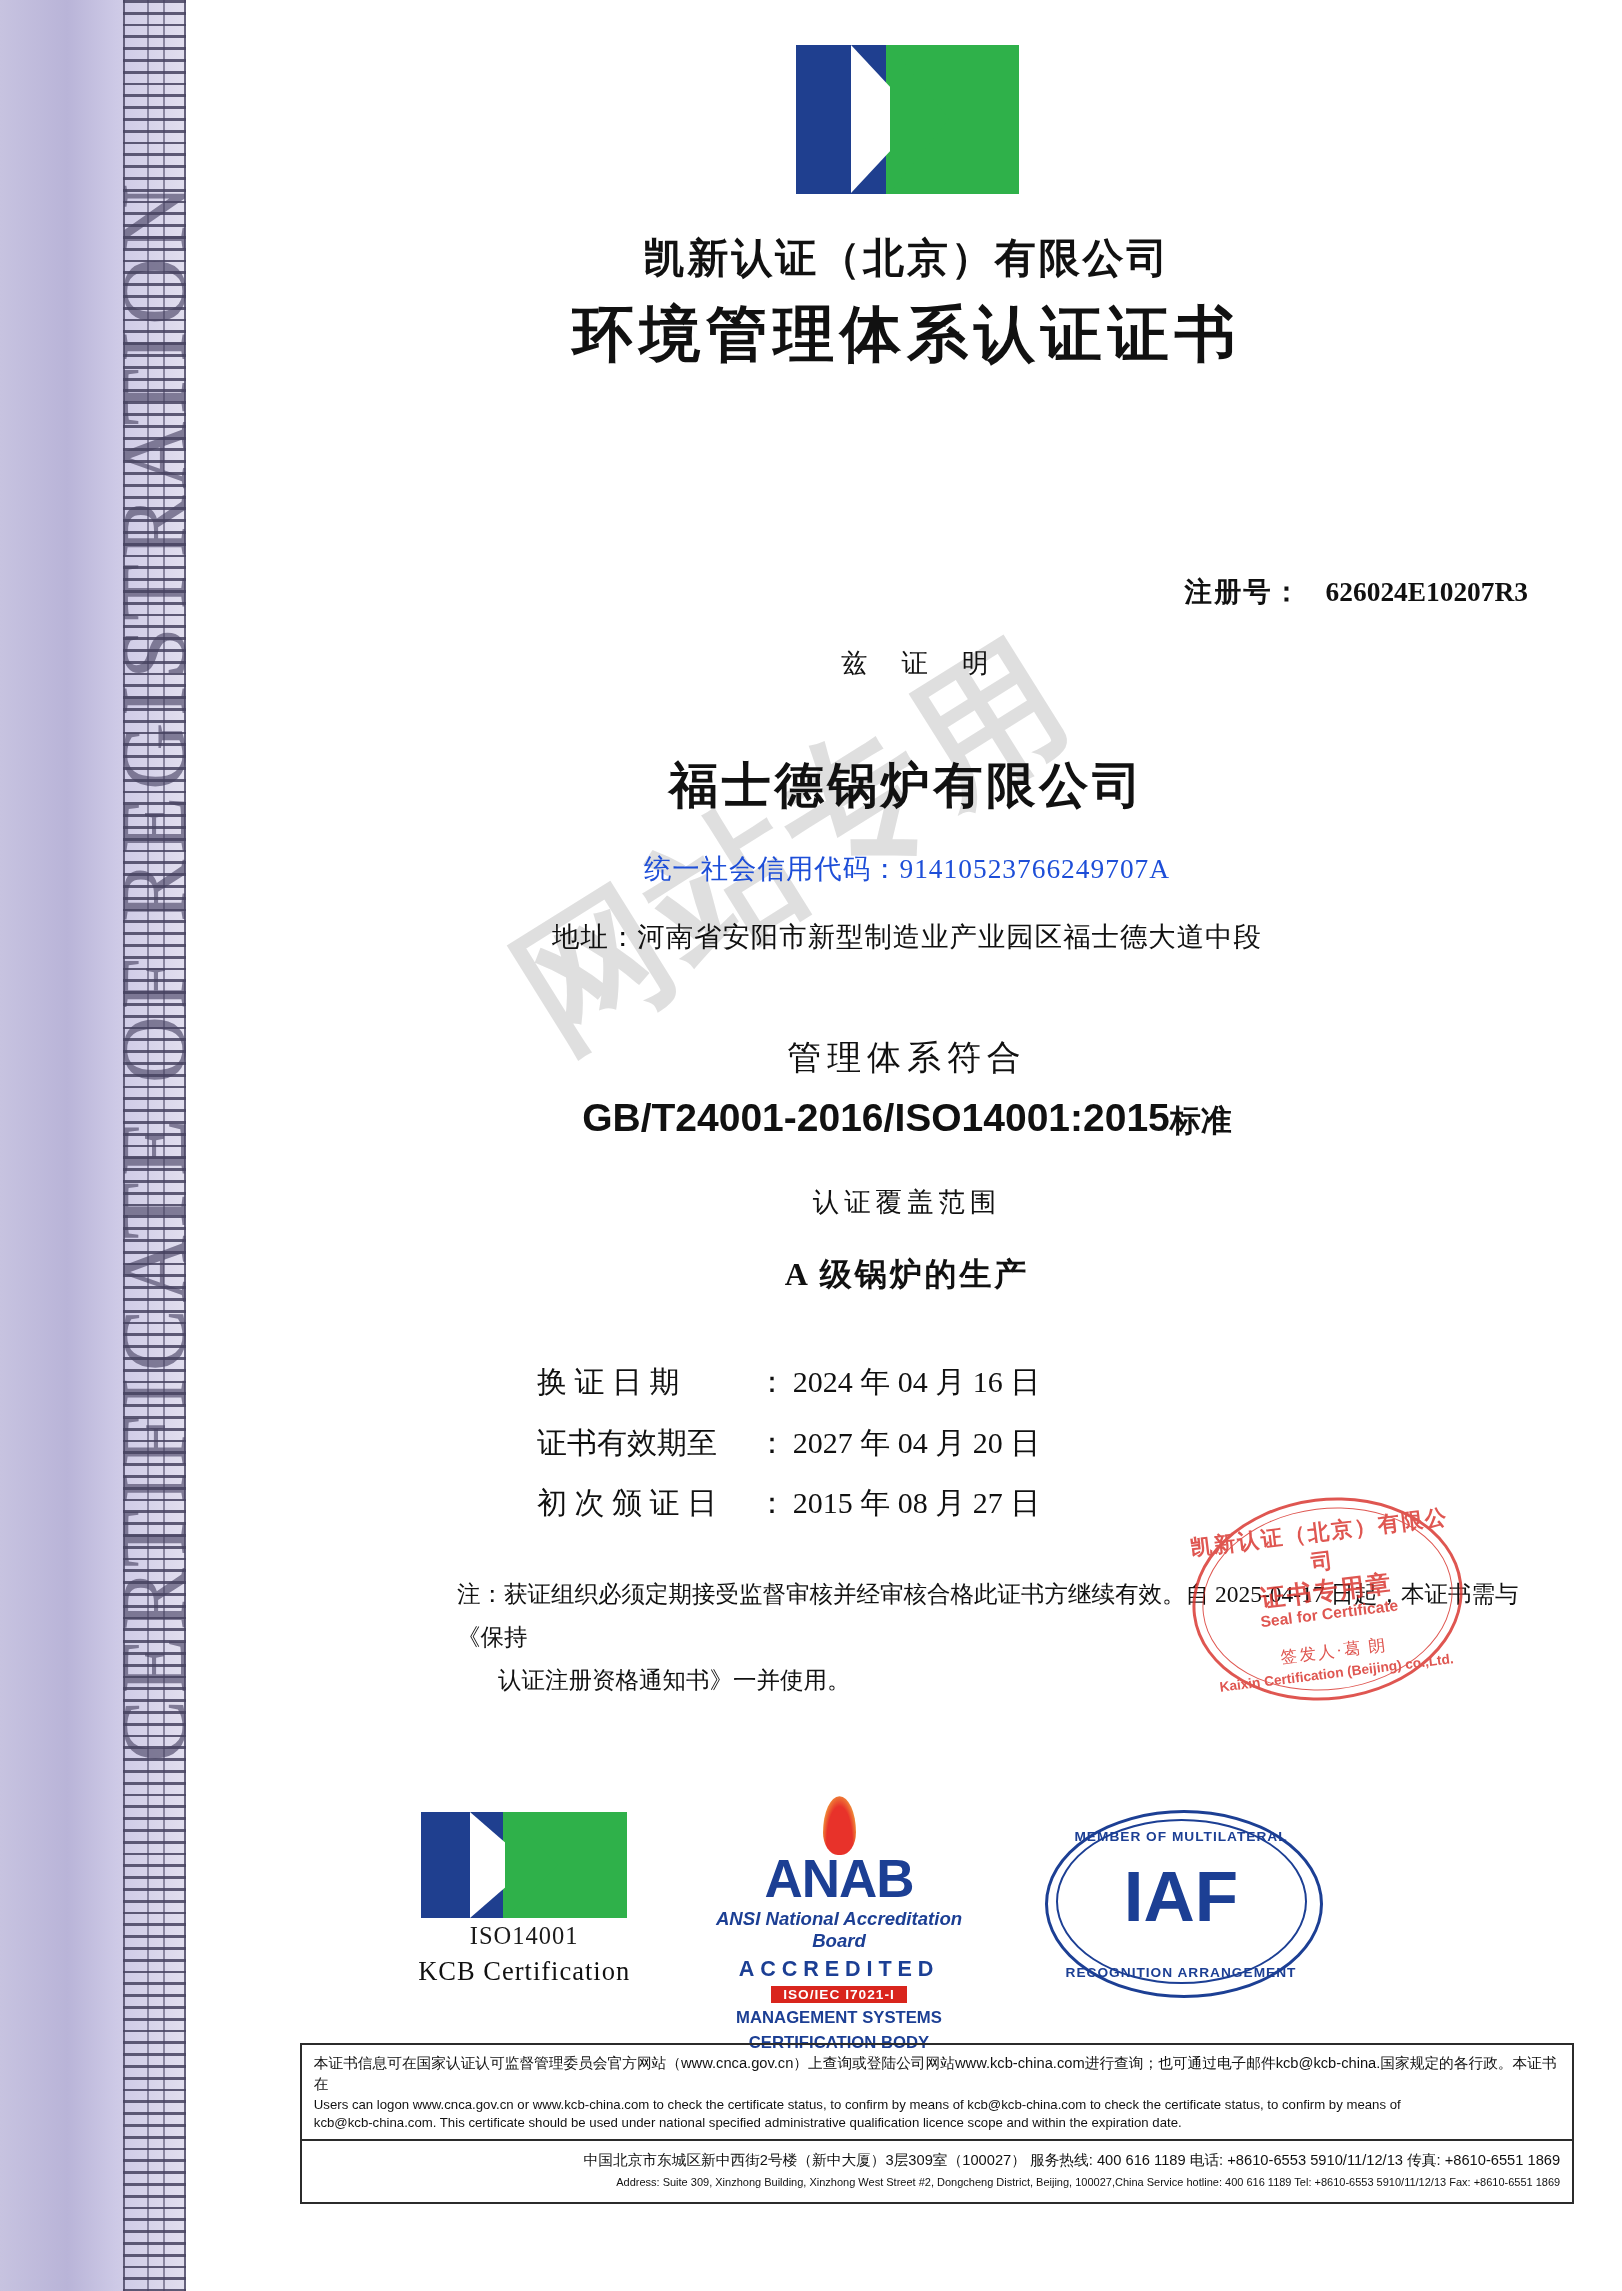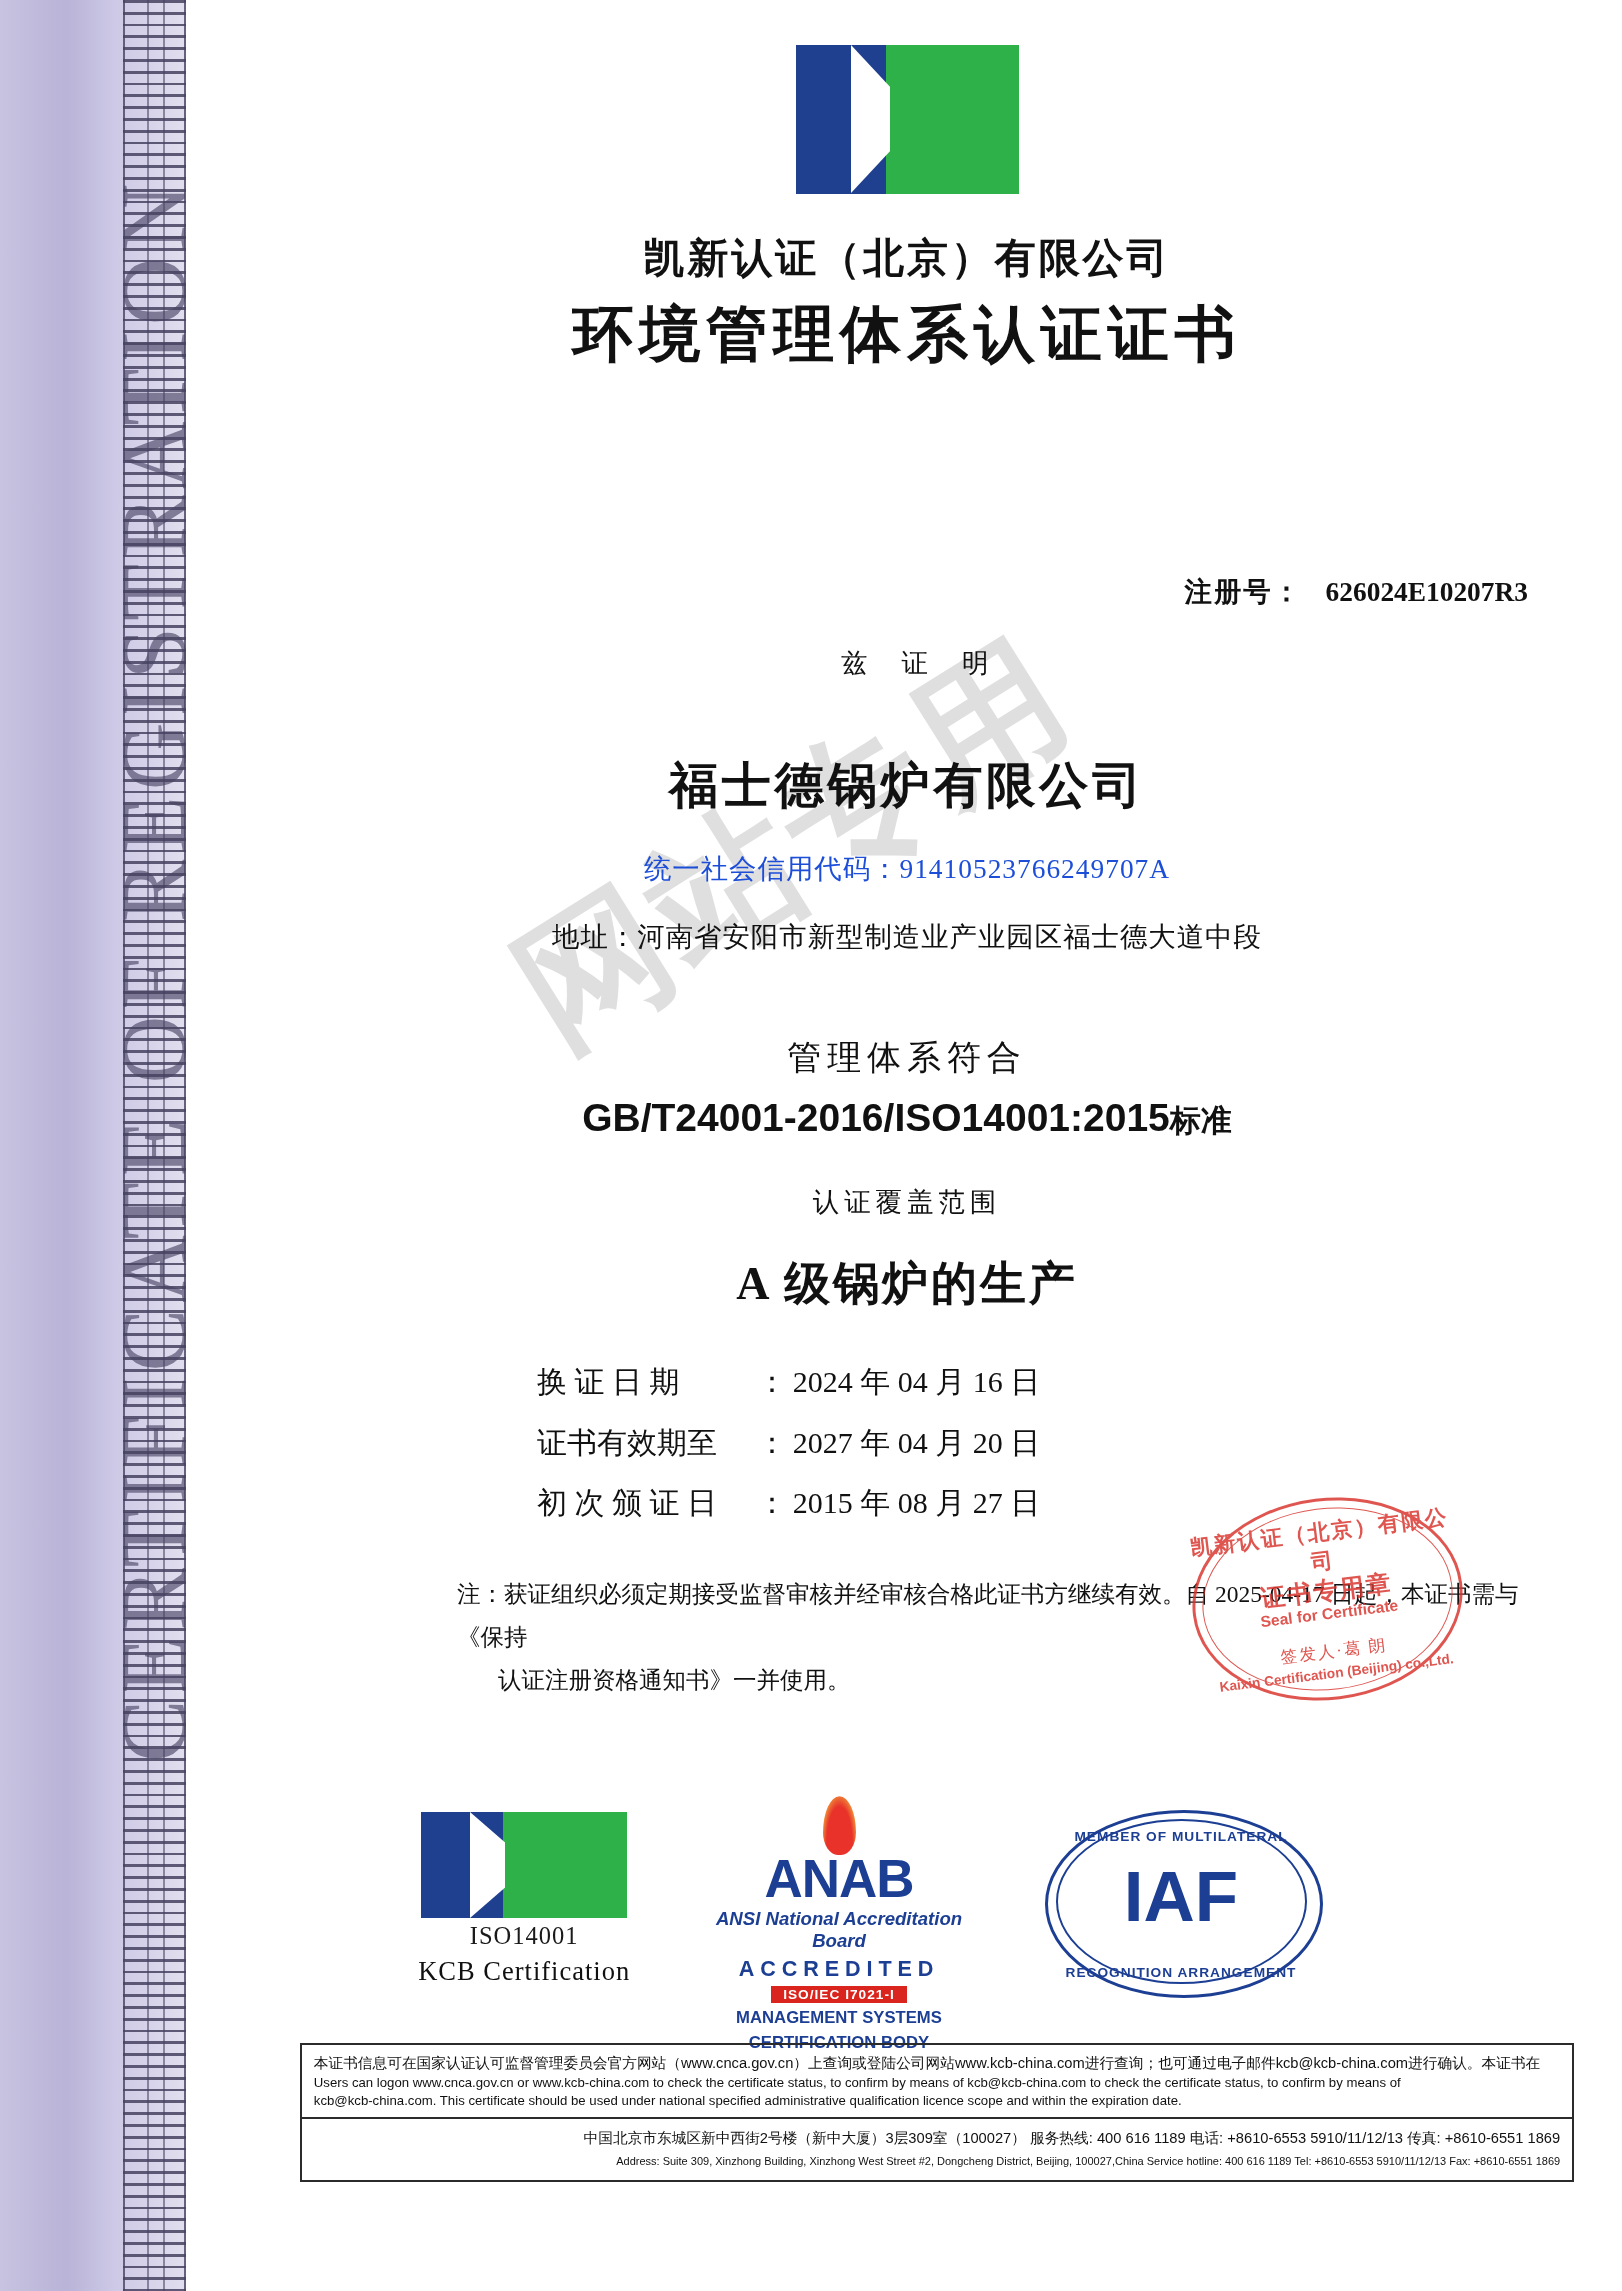--- a/index.html
+++ b/index.html
@@ -232,21 +232,21 @@
     left: 0; top: 1184px; width: 1430px;
     font-family: "Liberation Serif", serif;
     font-size: 26.5px;
     letter-spacing: 4.9px;
     color: #111;
   }
   #scope-value {
     position: absolute;
     left: 0; top: 1253px; width: 1430px;
     font-family: "Liberation Serif", serif;
-    font-size: 46px;
+    font-size: 32px;
     font-weight: bold;
     letter-spacing: 2.9px;
     color: #111;
   }
 
   
   #dates {
     position: absolute;
     left: 345px;
     top: 1362px;
@@ -537,21 +537,21 @@
         <div class="oval2"></div>
         <div class="arc-top">MEMBER OF MULTILATERAL</div>
         <div class="iaf-word">IAF</div>
         <div class="arc-bottom">RECOGNITION ARRANGEMENT</div>
       </div>
 
     </div>
 
     <div id="footer">
       <div class="fr top">
-        <div>本证书信息可在国家认证认可监督管理委员会官方网站（www.cnca.gov.cn）上查询或登陆公司网站www.kcb-china.com进行查询；也可通过电子邮件kcb@kcb-china.com进行确认。本证书在</div>
+        <div>本证书信息可在国家认证认可监督管理委员会官方网站（www.cnca.gov.cn）上查询或登陆公司网站www.kcb-china.com进行查询；也可通过电子邮件kcb@kcb-china.国家规定的各行政。本证书在</div>
         <div class="en">Users can logon www.cnca.gov.cn or www.kcb-china.com to check the certificate status, to confirm by means of kcb@kcb-china.com to check the certificate status, to confirm by means of</div>
         <div class="en">kcb@kcb-china.com. This certificate should be used under national specified administrative qualification licence scope and within the expiration date.</div>
       </div>
       <div class="divider"></div>
       <div class="fr bottom">
         <div>中国北京市东城区新中西街2号楼（新中大厦）3层309室（100027） 服务热线: 400 616 1189 电话: +8610-6553 5910/11/12/13 传真: +8610-6551 1869</div>
         <div class="en">Address: Suite 309, Xinzhong Building, Xinzhong West Street #2, Dongcheng District, Beijing, 100027,China   Service hotline: 400 616 1189   Tel: +8610-6553 5910/11/12/13   Fax: +8610-6551 1869</div>
       </div>
     </div>
 

